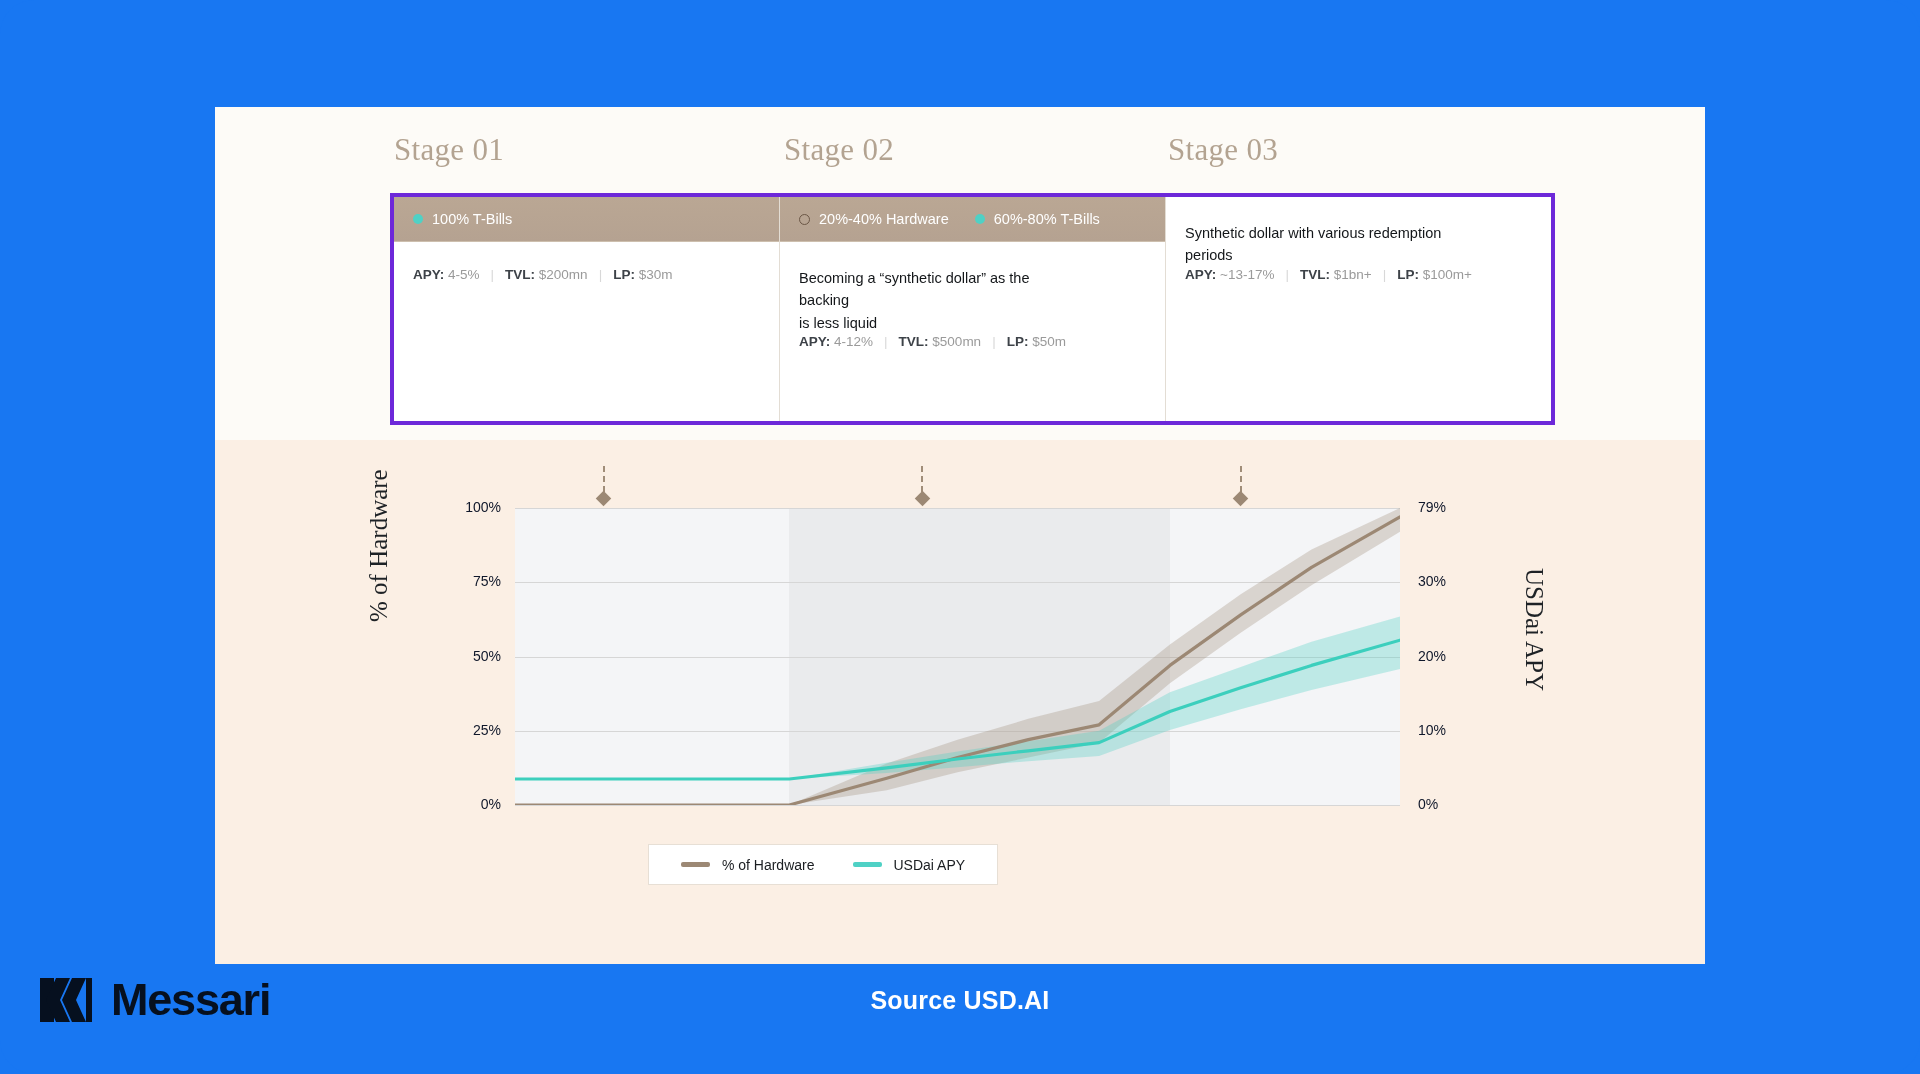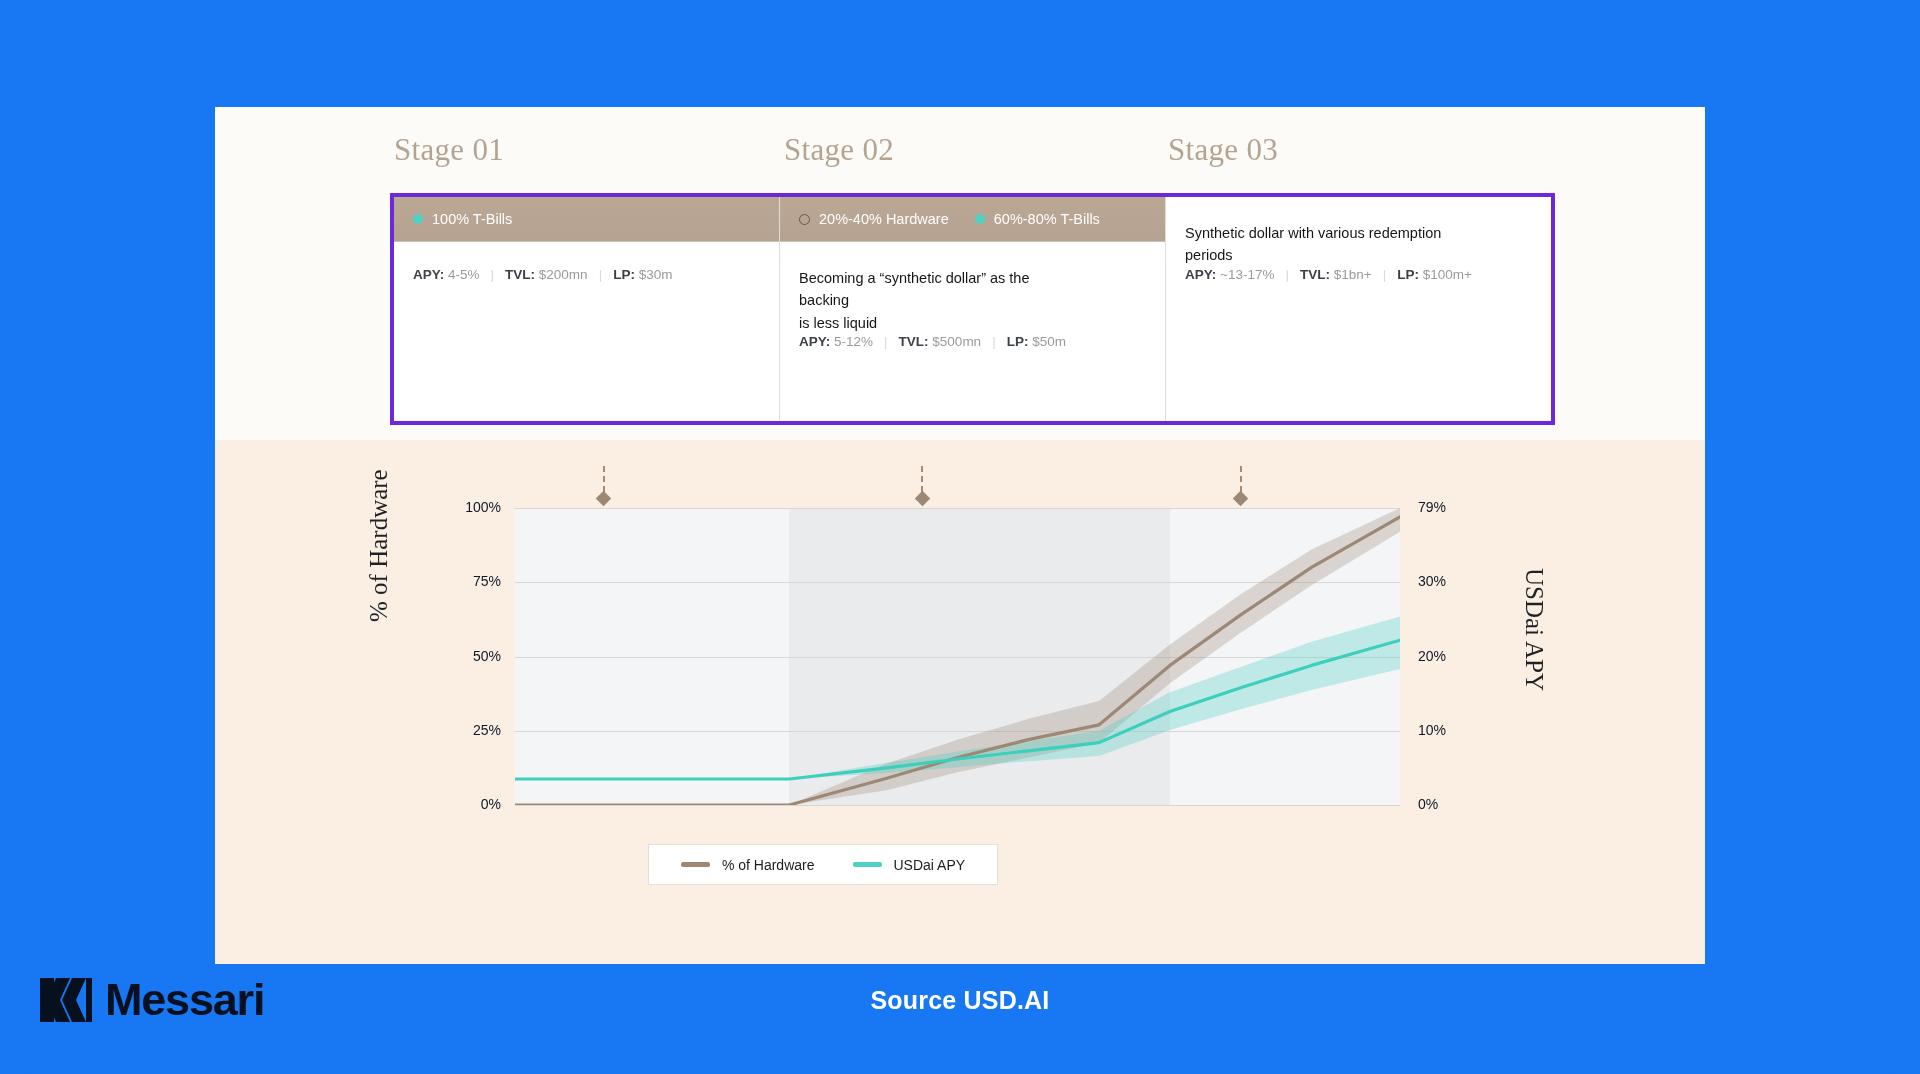--- a/index.html
+++ b/index.html
@@ -213,21 +213,21 @@
   #footer {
     position: absolute;
     left: 0; top: 964px;
     width: 1920px; height: 110px;
   }
   #brand {
     position: absolute;
     left: 40px; top: 10px;
     display: flex;
     align-items: center;
-    gap: 13px;
+    gap: 19px;
   }
   #brand-name {
     font-family: "Liberation Sans", sans-serif;
     font-size: 45px;
     font-weight: 700;
     color: #06101F;
     letter-spacing: -1.2px;
   }
   #source {
     position: absolute;
@@ -279,21 +279,21 @@
             </span>
             <span class="chip">
               <span class="dot teal"></span>
               <span>60%-80% T-Bills</span>
             </span>
           </div>
           <div class="stage-body">
             <div class="stage-desc" style="white-space:pre-line">Becoming a “synthetic dollar” as the backing
 is less liquid</div>
             <div class="stage-metrics">
-              <span class="metric"><span>APY:</span> <span class="mv">5-12%</span></span>
+              <span class="metric"><span>APY:</span> <span class="mv">4-12%</span></span>
               <span class="msep">|</span>
               <span class="metric"><span>TVL:</span> <span class="mv">$500mn</span></span>
               <span class="msep">|</span>
               <span class="metric"><span>LP:</span> <span class="mv">$50m</span></span>
             </div>
           </div>
         </div>
 
         <div class="stage-card">
           <div class="stage-body">

